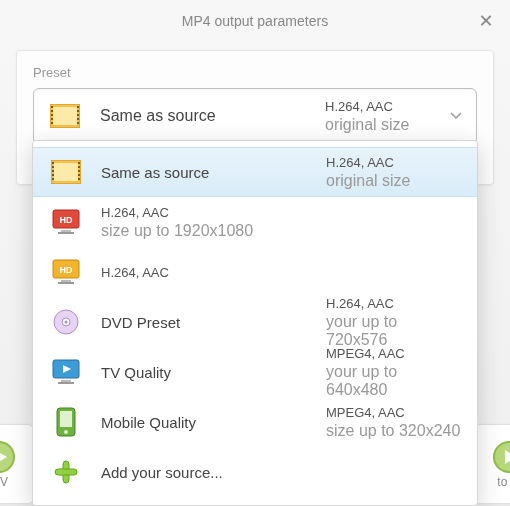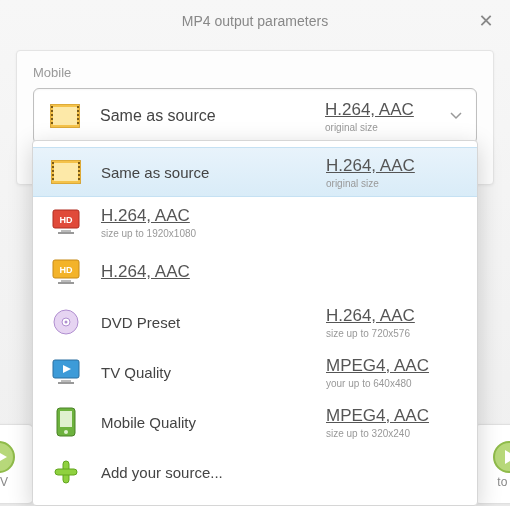--- a/index.html
+++ b/index.html
@@ -69,22 +69,22 @@
   }
   .icon-box {
     width: 34px; height: 28px;
     flex-shrink: 0;
     margin-right: 18px;
     display: flex; align-items:center; justify-content:center;text-align:right;
   }
   .item-text { flex: 0 0 225px; }
   .item-title { color: #444; font-size: 16px; }
   .item-meta { flex: 1; }
-  .meta-codec { color: #555; font-size: 17px; text-decoration: underline; }
-  .meta-size { color: #999; font-size: 10px; margin-top:2px; }
+  .meta-codec { color: #555; font-size: 13px; }
+  .meta-size { color: #999; font-size: 16px; margin-top:2px; }
   .dropdown {
     position: absolute;
     left: 32px;
     top: 140px;
     width: 446px;
     background: #fff;
     border: 1px solid #d6d6d6;
     border-radius: 4px;
     box-shadow: 0 6px 24px rgba(0,0,0,0.18);
     padding: 6px 0 8px 0;
@@ -126,21 +126,21 @@
 <body>
 
 <div class="dialog">
 
   <div class="titlebar">
     <span>MP4 output parameters</span>
     <span class="close-btn">✕</span>
   </div>
 
   <div class="panel">
-    <div class="preset-label">Mobile</div>
+    <div class="preset-label">Preset</div>
 
     <div class="combo">
       <span class="icon-box">
         <svg width="30" height="24" viewBox="0 0 30 24">
           <rect x="0" y="0" width="30" height="24" rx="2" fill="#f4c24a" stroke="#c79327"></rect>
           <rect x="3" y="3" width="24" height="18" fill="#fde9a8"></rect>
           <rect x="1" y="2" width="2" height="2" fill="#7b5a14"></rect>
             <rect x="1" y="6" width="2" height="2" fill="#7b5a14"></rect>
             <rect x="1" y="10" width="2" height="2" fill="#7b5a14"></rect>
             <rect x="1" y="14" width="2" height="2" fill="#7b5a14"></rect>
@@ -247,21 +247,21 @@
             <circle cx="14" cy="14" r="12" fill="#e6d4f2" stroke="#b08fd0"></circle>
             <circle cx="14" cy="14" r="4" fill="#fff" stroke="#b08fd0"></circle>
             <circle cx="14" cy="14" r="1.5" fill="#b08fd0"></circle>
           </svg>
       </span>
       <div class="item-text">
           <div class="item-title">DVD Preset</div>
         </div>
       <div class="item-meta">
         <div class="meta-codec">H.264, AAC</div>
-        <div class="meta-size">size up to 720x576</div>
+        <div class="meta-size">your up to 720x576</div>
       </div>
     </div>
 
     <div class="option">
       <span class="icon-box">
         <svg width="30" height="28" viewBox="0 0 30 28">
             <rect x="2" y="2" width="26" height="18" rx="2" fill="#3d9bd8" stroke="#2a6fa0"></rect>
             <polygon points="12,7 20,11 12,15" fill="#fff"></polygon>
             <rect x="10" y="22" width="10" height="2" fill="#bbb"></rect>
             <rect x="7" y="24" width="16" height="2" fill="#999"></rect>

